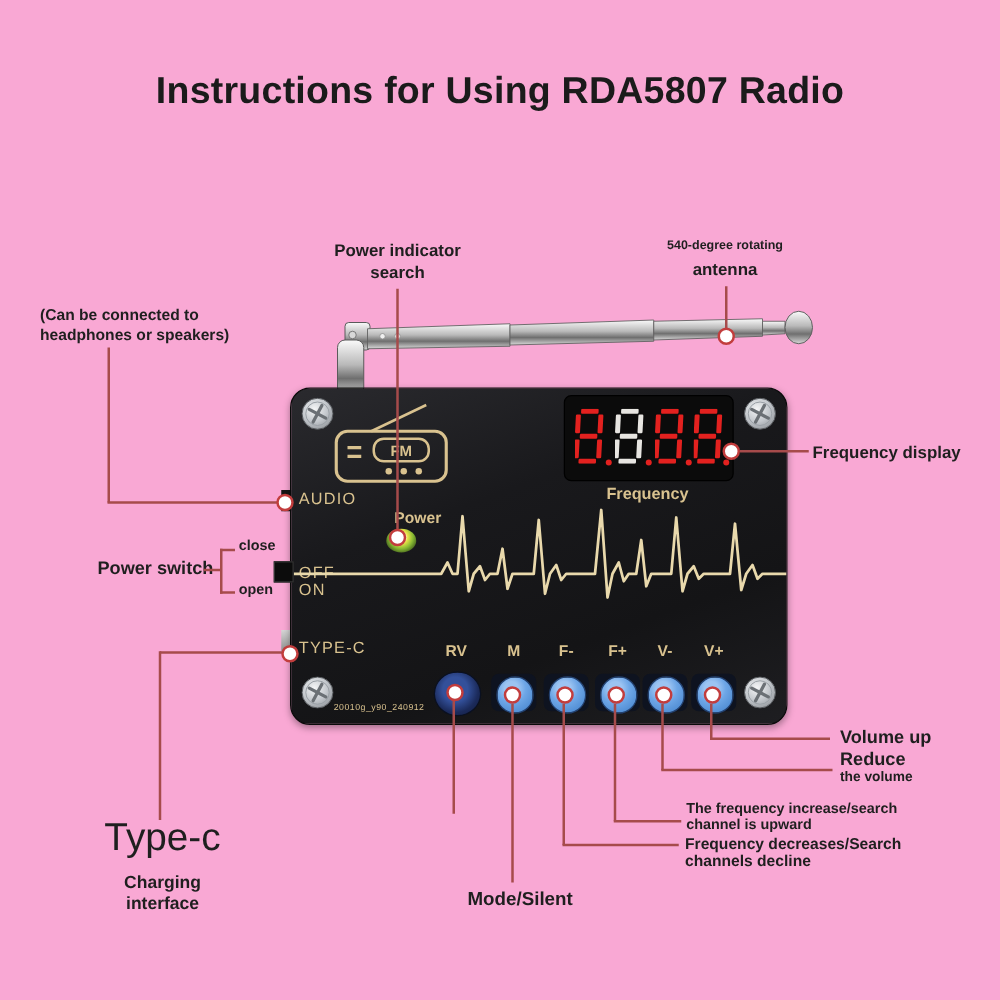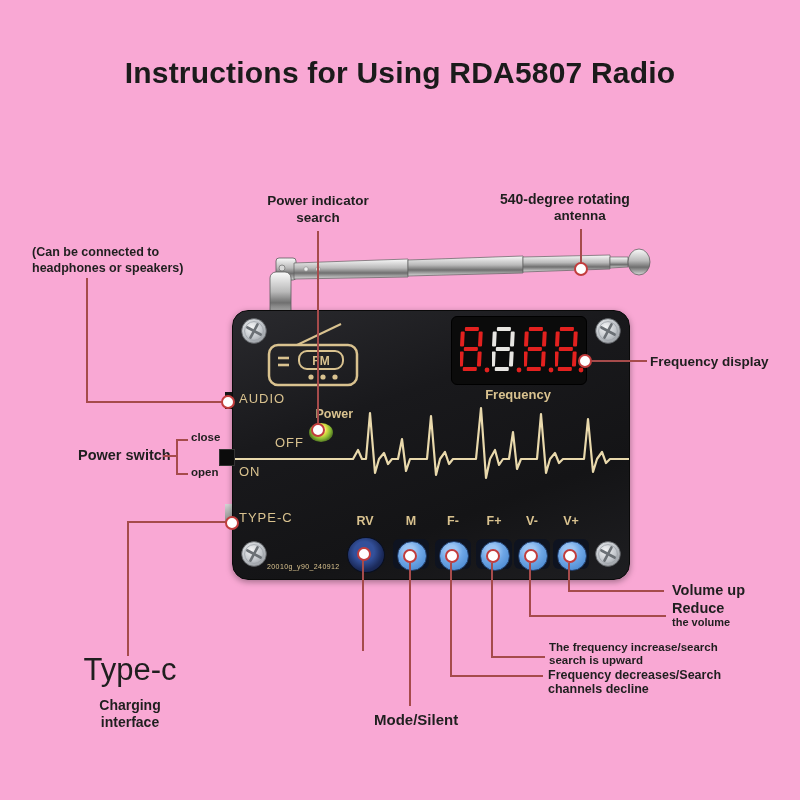--- a/index.html
+++ b/index.html
@@ -23,21 +23,21 @@
   .screw{position:absolute;width:26px;height:26px;}
   .display{position:absolute;left:218px;top:5px;width:134px;height:67px;background:#0b0b0b;
            border-radius:6px;border:1px solid #000;}
   .freq-label{position:absolute;left:218px;top:76px;width:134px;text-align:center;
               font-weight:700;font-size:13px;}
   .audio-label{position:absolute;left:6px;top:80px;font-size:13px;letter-spacing:1px;}
   .power-label{position:absolute;left:50px;top:96px;width:70px;text-align:right;
                font-weight:700;font-size:12.5px;}
   .led{position:absolute;left:76px;top:112px;width:24px;height:19px;border-radius:50%;
        background:radial-gradient(circle at 50% 35%, #fffbe0 0 18%, #e8e44a 30%, #86b832 55%, #3f5a1c 80%, #2c2c18 100%);}
-  .off-label{position:absolute;left:6px;top:124px;font-size:13px;letter-spacing:1px;margin-left:36px;}
+  .off-label{position:absolute;left:6px;top:139px;font-size:13px;letter-spacing:1px;}
   .on-label{position:absolute;left:6px;top:153px;font-size:13px;letter-spacing:1px;}
   .typec-label{position:absolute;left:6px;top:199px;font-size:13px;letter-spacing:1px;}
   .serial{position:absolute;left:34px;top:252px;font-size:7px;letter-spacing:.4px;}
   .btn-label{position:absolute;top:203px;width:40px;text-align:center;font-weight:700;font-size:12.5px;}
   .btn-wrap{position:absolute;width:36px;height:32px;}
   .btn-base{position:absolute;left:0;top:0;width:36px;height:30px;background:#0e1320;border-radius:6px;}
   .btn-cap{position:absolute;left:4px;top:2px;width:28px;height:28px;border-radius:50%;
            background:radial-gradient(circle at 40% 32%, #9cc4f2 0 22%, #6ea6e6 45%, #3e7ec8 100%);
            border:1px solid #23406e;}
   .pot{position:absolute;left:0;top:-1px;width:36px;height:34px;border-radius:50%;
@@ -197,21 +197,21 @@
   <div class="ann" style="left:32px;top:261px;font-size:12.5px;font-weight:600">headphones or speakers)</div>
   <div class="cl" style="left:86px;top:278px;width:2px;height:124px;z-index:5"></div>
   <div class="cl" style="left:86px;top:401px;width:137px;height:2px;z-index:5"></div>
   <div class="dot" style="left:221px;top:395px"></div>
 
   <div class="ann" style="left:248px;top:193px;width:140px;text-align:center;font-size:13.5px">Power indicator</div>
   <div class="ann" style="left:248px;top:210px;width:140px;text-align:center;font-size:13.5px">search</div>
   <div class="cl" style="left:317px;top:231px;width:2px;height:193px;z-index:5"></div>
   <div class="dot" style="left:311px;top:423px"></div>
 
-  <div class="ann" style="left:500px;top:191px;width:160px;text-align:left;font-size:14px">540-degree rotating</div>
+  <div class="ann" style="left:500px;top:191px;width:160px;text-align:center;font-size:10px">540-degree rotating</div>
   <div class="ann" style="left:500px;top:208px;width:160px;text-align:center;font-size:13.5px">antenna</div>
   <div class="cl" style="left:580px;top:229px;width:2px;height:34px;z-index:5"></div>
   <div class="dot" style="left:574px;top:262px"></div>
 
   <div class="ann" style="left:650px;top:354px;font-size:13.5px">Frequency display</div>
   <div class="cl" style="left:592px;top:360px;width:55px;height:2px;z-index:5"></div>
   <div class="dot" style="left:578px;top:354px"></div>
 
   <div class="ann" style="left:78px;top:447px;font-size:14.5px">Power switch</div>
   <div class="cl" style="left:163px;top:455px;width:14px;height:2px"></div>
@@ -238,21 +238,21 @@
   <div class="dot" style="left:445px;top:549px"></div>
   <div class="cl" style="left:450px;top:563px;width:2px;height:113px;z-index:5"></div>
   <div class="cl" style="left:450px;top:675px;width:93px;height:2px;z-index:5"></div>
   <div class="ann" style="left:548px;top:668px;font-size:12.5px">Frequency decreases/Search</div>
   <div class="ann" style="left:548px;top:682px;font-size:12.5px">channels decline</div>
 
   <div class="dot" style="left:486px;top:549px"></div>
   <div class="cl" style="left:491px;top:563px;width:2px;height:94px;z-index:5"></div>
   <div class="cl" style="left:491px;top:656px;width:54px;height:2px;z-index:5"></div>
   <div class="ann" style="left:549px;top:641px;font-size:11.5px">The frequency increase/search</div>
-  <div class="ann" style="left:549px;top:654px;font-size:11.5px">search is upward</div>
+  <div class="ann" style="left:549px;top:654px;font-size:11.5px">channel is upward</div>
 
   <div class="dot" style="left:524px;top:549px"></div>
   <div class="cl" style="left:529px;top:563px;width:2px;height:53px;z-index:5"></div>
   <div class="cl" style="left:529px;top:615px;width:137px;height:2px;z-index:5"></div>
   <div class="ann" style="left:672px;top:600px;font-size:14.5px">Reduce</div>
   <div class="ann" style="left:672px;top:616px;font-size:11px">the volume</div>
 
   <div class="dot" style="left:563px;top:549px"></div>
   <div class="cl" style="left:568px;top:563px;width:2px;height:28px;z-index:5"></div>
   <div class="cl" style="left:568px;top:590px;width:96px;height:2px;z-index:5"></div>

